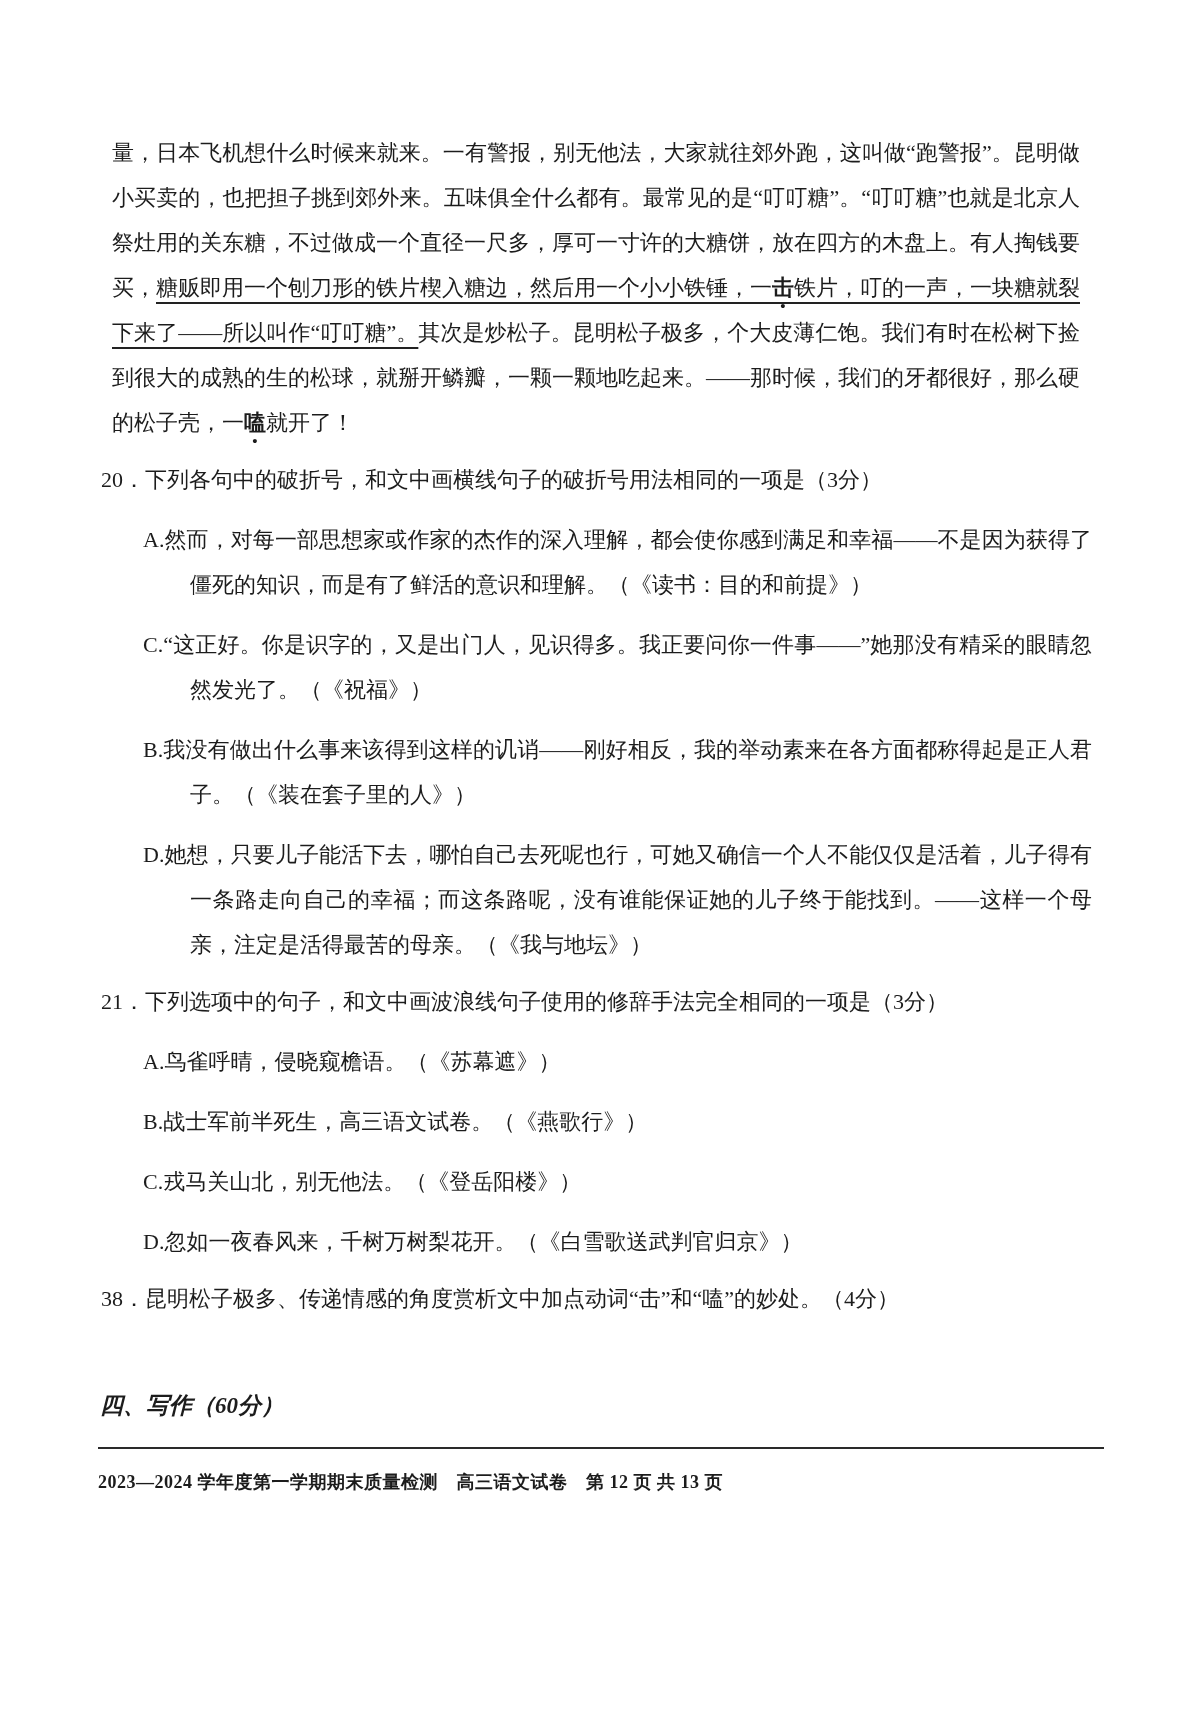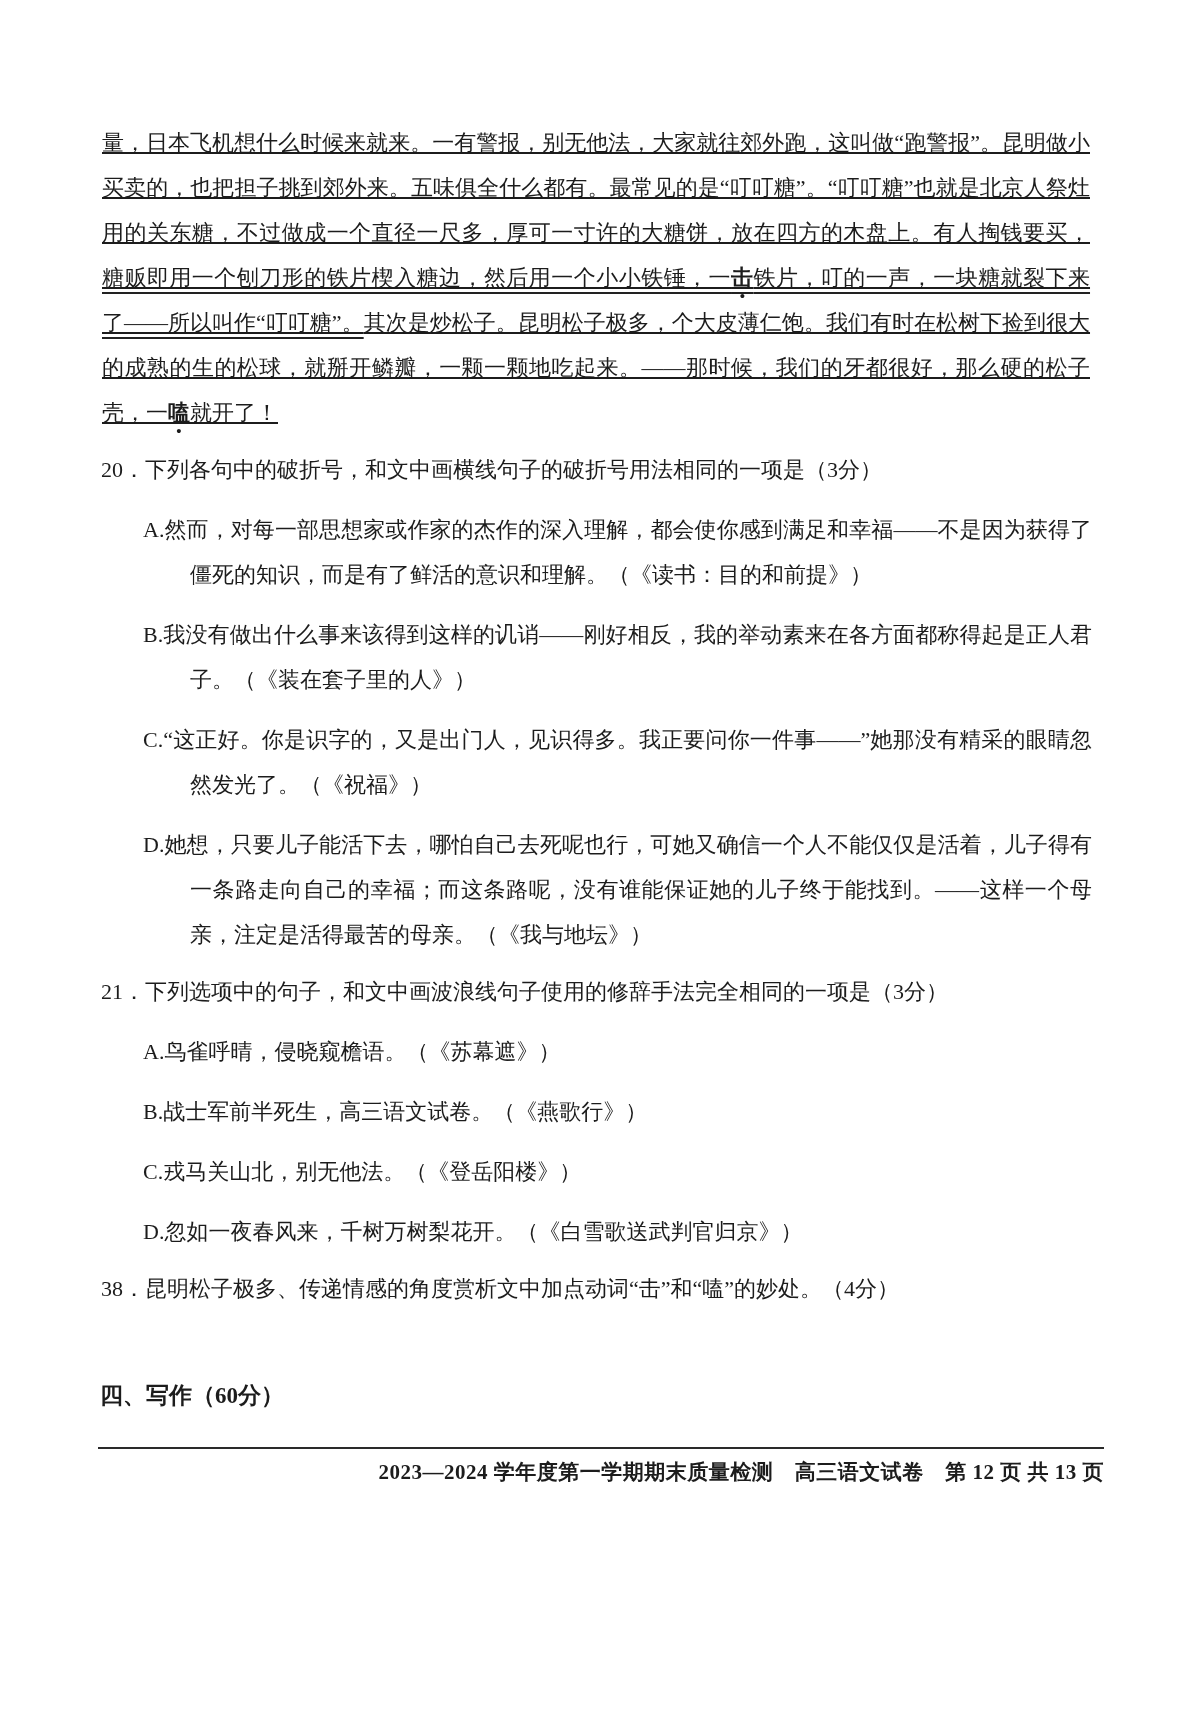--- a/index.html
+++ b/index.html
@@ -18,23 +18,22 @@
   }
   .content {
     position: absolute;
     left: 100px;
     right: 108px;
     top: 118px;
     font-size: 22px;
     line-height: 45px;
   }
   .passage {
-    margin: 2px;
+    margin: 12px;
     text-align: justify;
-    text-decoration: underline;
   }
   .ul {
     text-decoration: underline;
     text-underline-offset: 7px;
     text-decoration-thickness: 1.6px;
     text-decoration-color: #222;
   }
   .em-dot {
     position: relative;
     font-weight: 700;
@@ -64,48 +63,49 @@
     padding-left: 90px;
     text-indent: -47px;
     text-align: justify;
     font-family: Liberation Serif, serif;
   }
   .section-heading {
     margin: 62px 0 0 0;
     font-weight: 700;
     font-size: 23px;
     line-height: 45px;
+    font-style: italic;
   }
   .footer {
     position: absolute;
     left: 98px;
     right: 96px;
     top: 1447px;
     border-top: 2px solid #2a2a2a;
-    text-align: right;
-    padding-top: 9px;
-    font-size: 21px;
+    text-align: left;
+    padding-top: 21px;
+    font-size: 18px;
     font-weight: 600;
     letter-spacing: 0.5px;
     color: #1c1c1c;
   }
 </style>
 </head>
 <body>
 
 <div class="page">
   <div class="content">
 
     <p class="passage"><span>量，日本飞机想什么时候来就来。一有警报，别无他法，大家就往郊外跑，这叫做“跑警报”。昆明做小买卖的，也把担子挑到郊外来。五味俱全什么都有。最常见的是“叮叮糖”。“叮叮糖”也就是北京人祭灶用的关东糖，不过做成一个直径一尺多，厚可一寸许的大糖饼，放在四方的木盘上。有人掏钱要买，</span><span class="ul">糖贩即用一个刨刀形的铁片楔入糖边，然后用一个小小铁锤，一</span><span class="ul em-dot">击</span><span class="ul">铁片，叮的一声，一块糖就裂下来了——所以叫作“叮叮糖”。</span><span>其次是炒松子。昆明松子极多，个大皮薄仁饱。我们有时在松树下捡到很大的成熟的生的松球，就掰开鳞瓣，一颗一颗地吃起来。——那时候，我们的牙都很好，那么硬的松子壳，一</span><span class="em-dot">嗑</span><span>就开了！</span></p>
 
     <div class="question">
       <p class="stem"><span class="qnum">20．</span><span>下列各句中的破折号，和文中画横线句子的破折号用法相同的一项是（3分）</span></p>
       <p class="option"><span>A.</span><span>然而，对每一部思想家或作家的杰作的深入理解，都会使你感到满足和幸福——不是因为获得了僵死的知识，而是有了鲜活的意识和理解。（《读书：目的和前提》）</span></p>
+      <p class="option"><span>C.</span><span>“这正好。你是识字的，又是出门人，见识得多。我正要问你一件事——”她那没有精采的眼睛忽然发光了。（《祝福》）</span></p>
       <p class="option"><span>B.</span><span>我没有做出什么事来该得到这样的讥诮——刚好相反，我的举动素来在各方面都称得起是正人君子。（《装在套子里的人》）</span></p>
-      <p class="option"><span>C.</span><span>“这正好。你是识字的，又是出门人，见识得多。我正要问你一件事——”她那没有精采的眼睛忽然发光了。（《祝福》）</span></p>
       <p class="option"><span>D.</span><span>她想，只要儿子能活下去，哪怕自己去死呢也行，可她又确信一个人不能仅仅是活着，儿子得有一条路走向自己的幸福；而这条路呢，没有谁能保证她的儿子终于能找到。——这样一个母亲，注定是活得最苦的母亲。（《我与地坛》）</span></p>
     </div>
 
     <div class="question">
       <p class="stem"><span class="qnum">21．</span><span>下列选项中的句子，和文中画波浪线句子使用的修辞手法完全相同的一项是（3分）</span></p>
       <p class="option"><span>A.</span><span>鸟雀呼晴，侵晓窥檐语。（《苏幕遮》）</span></p>
       <p class="option"><span>B.</span><span>战士军前半死生，高三语文试卷。（《燕歌行》）</span></p>
       <p class="option"><span>C.</span><span>戎马关山北，别无他法。（《登岳阳楼》）</span></p>
       <p class="option"><span>D.</span><span>忽如一夜春风来，千树万树梨花开。（《白雪歌送武判官归京》）</span></p>
     </div>

